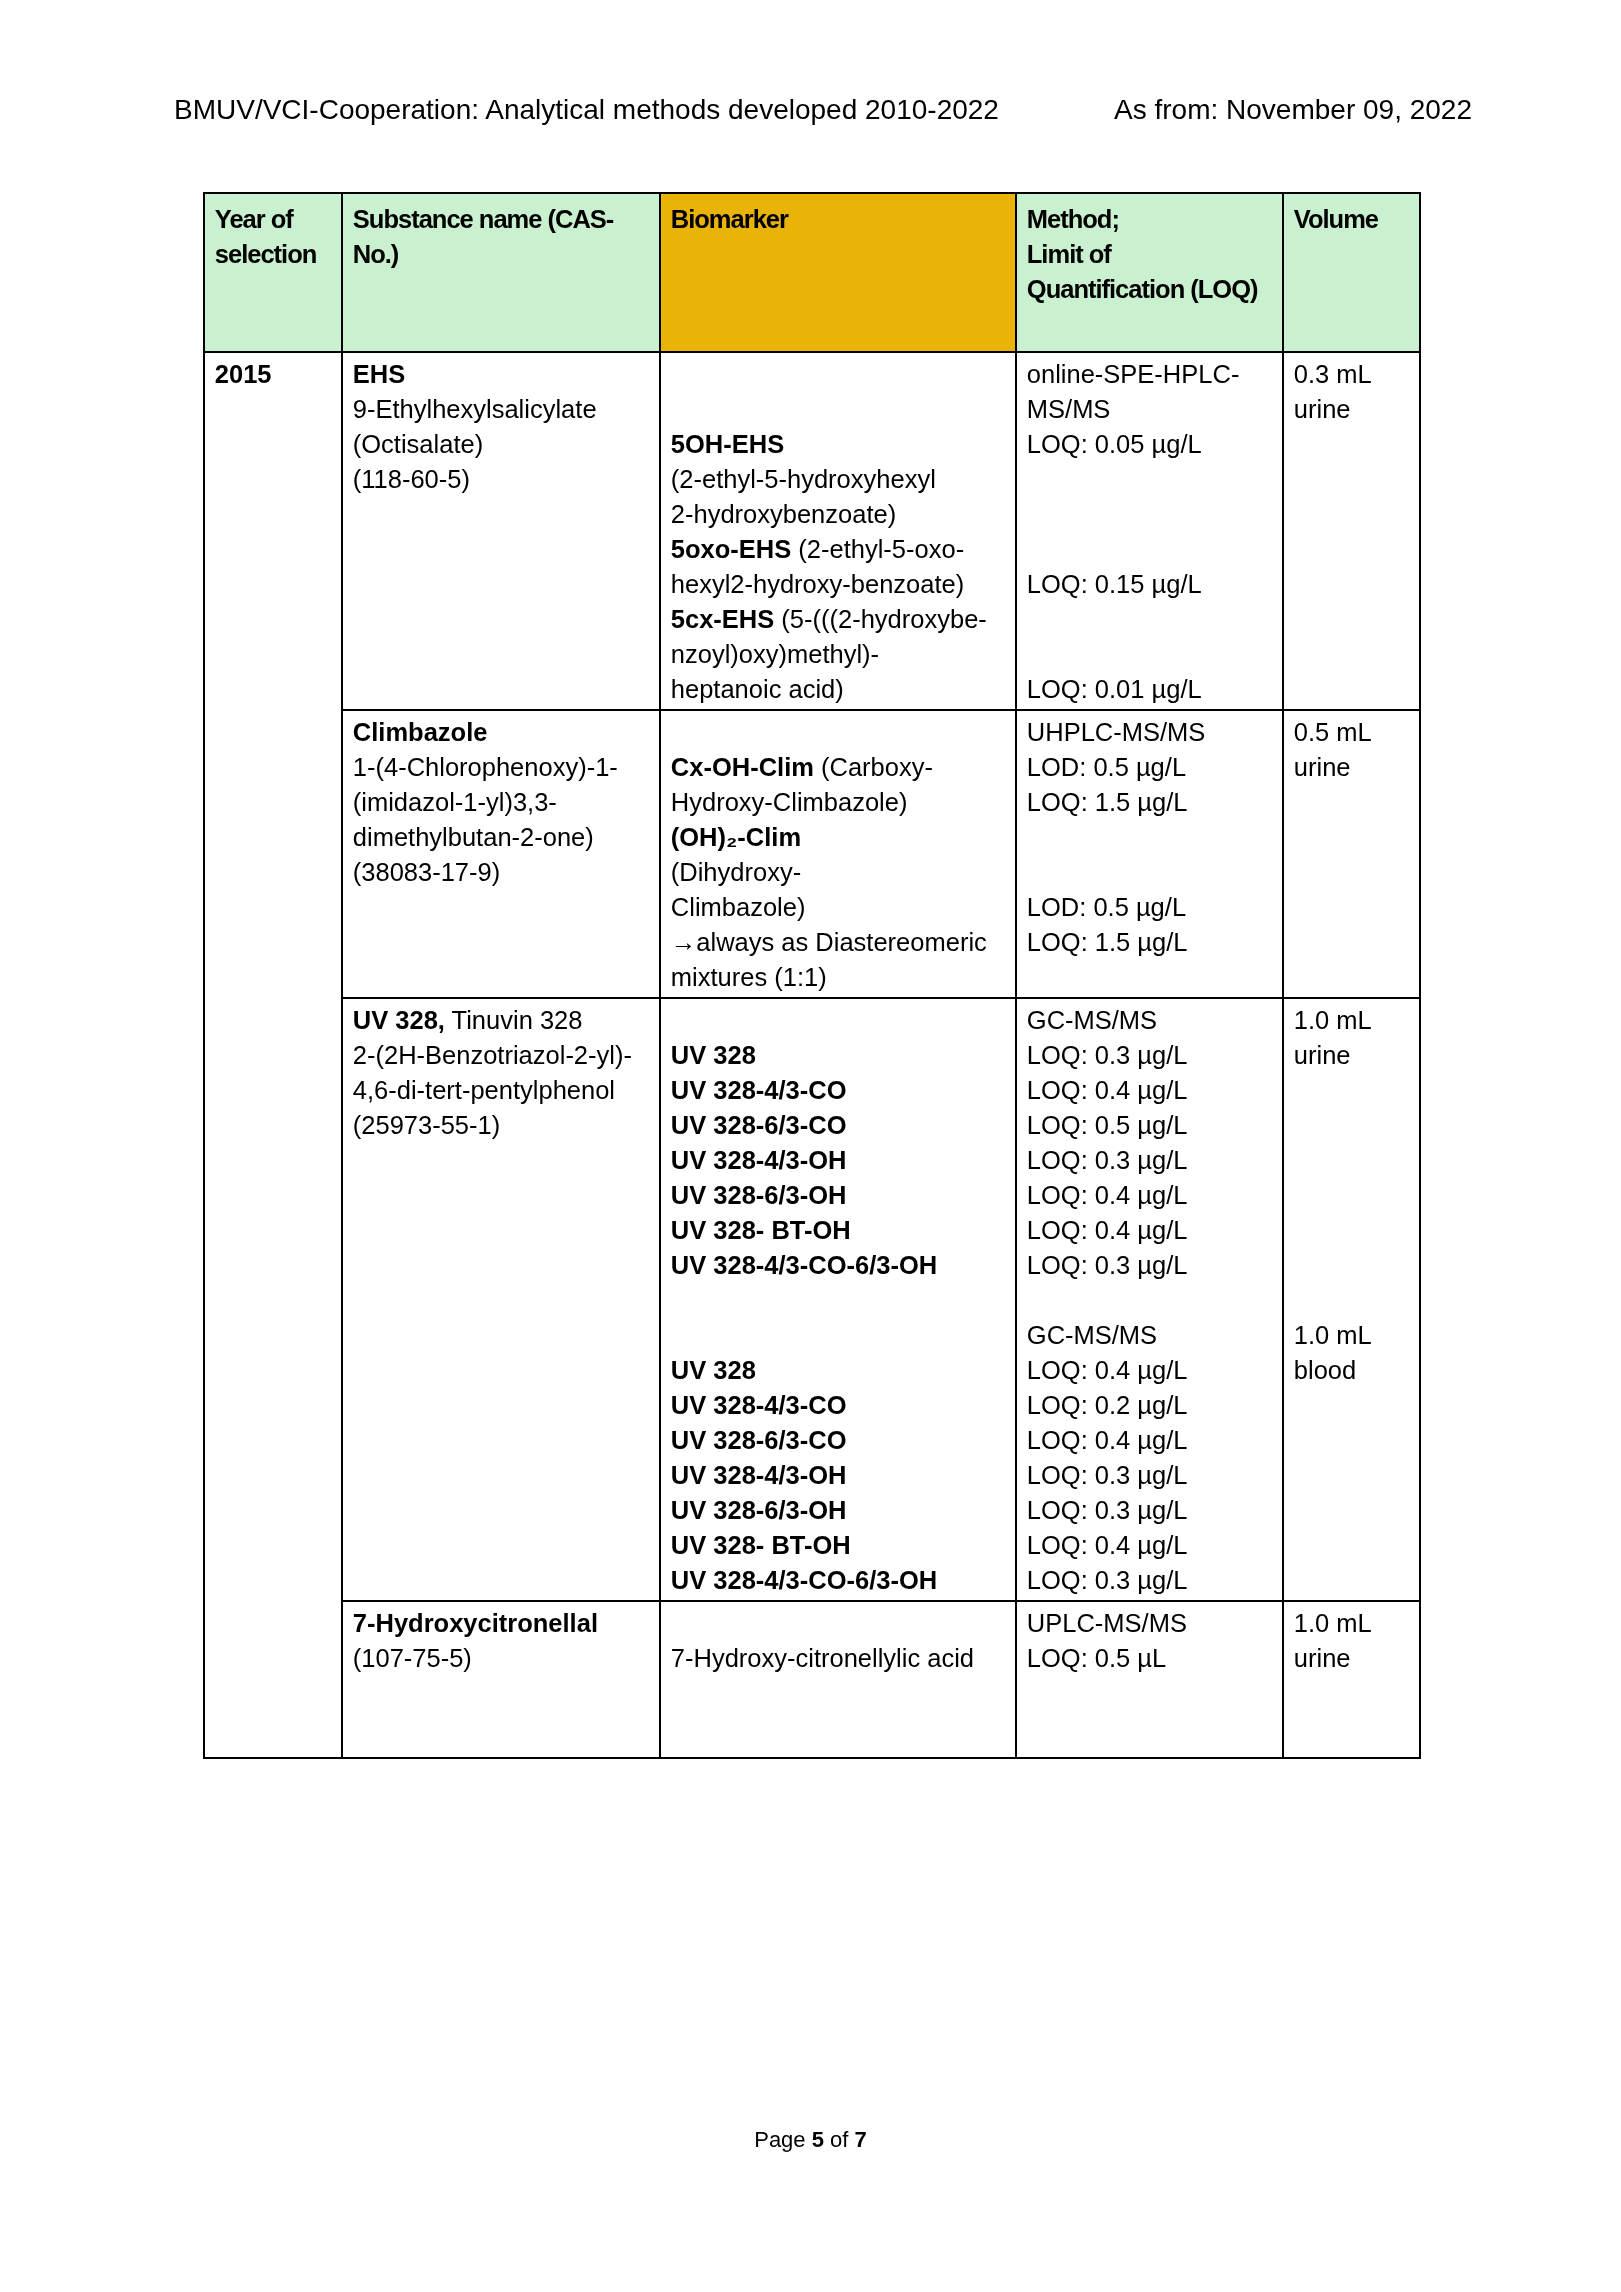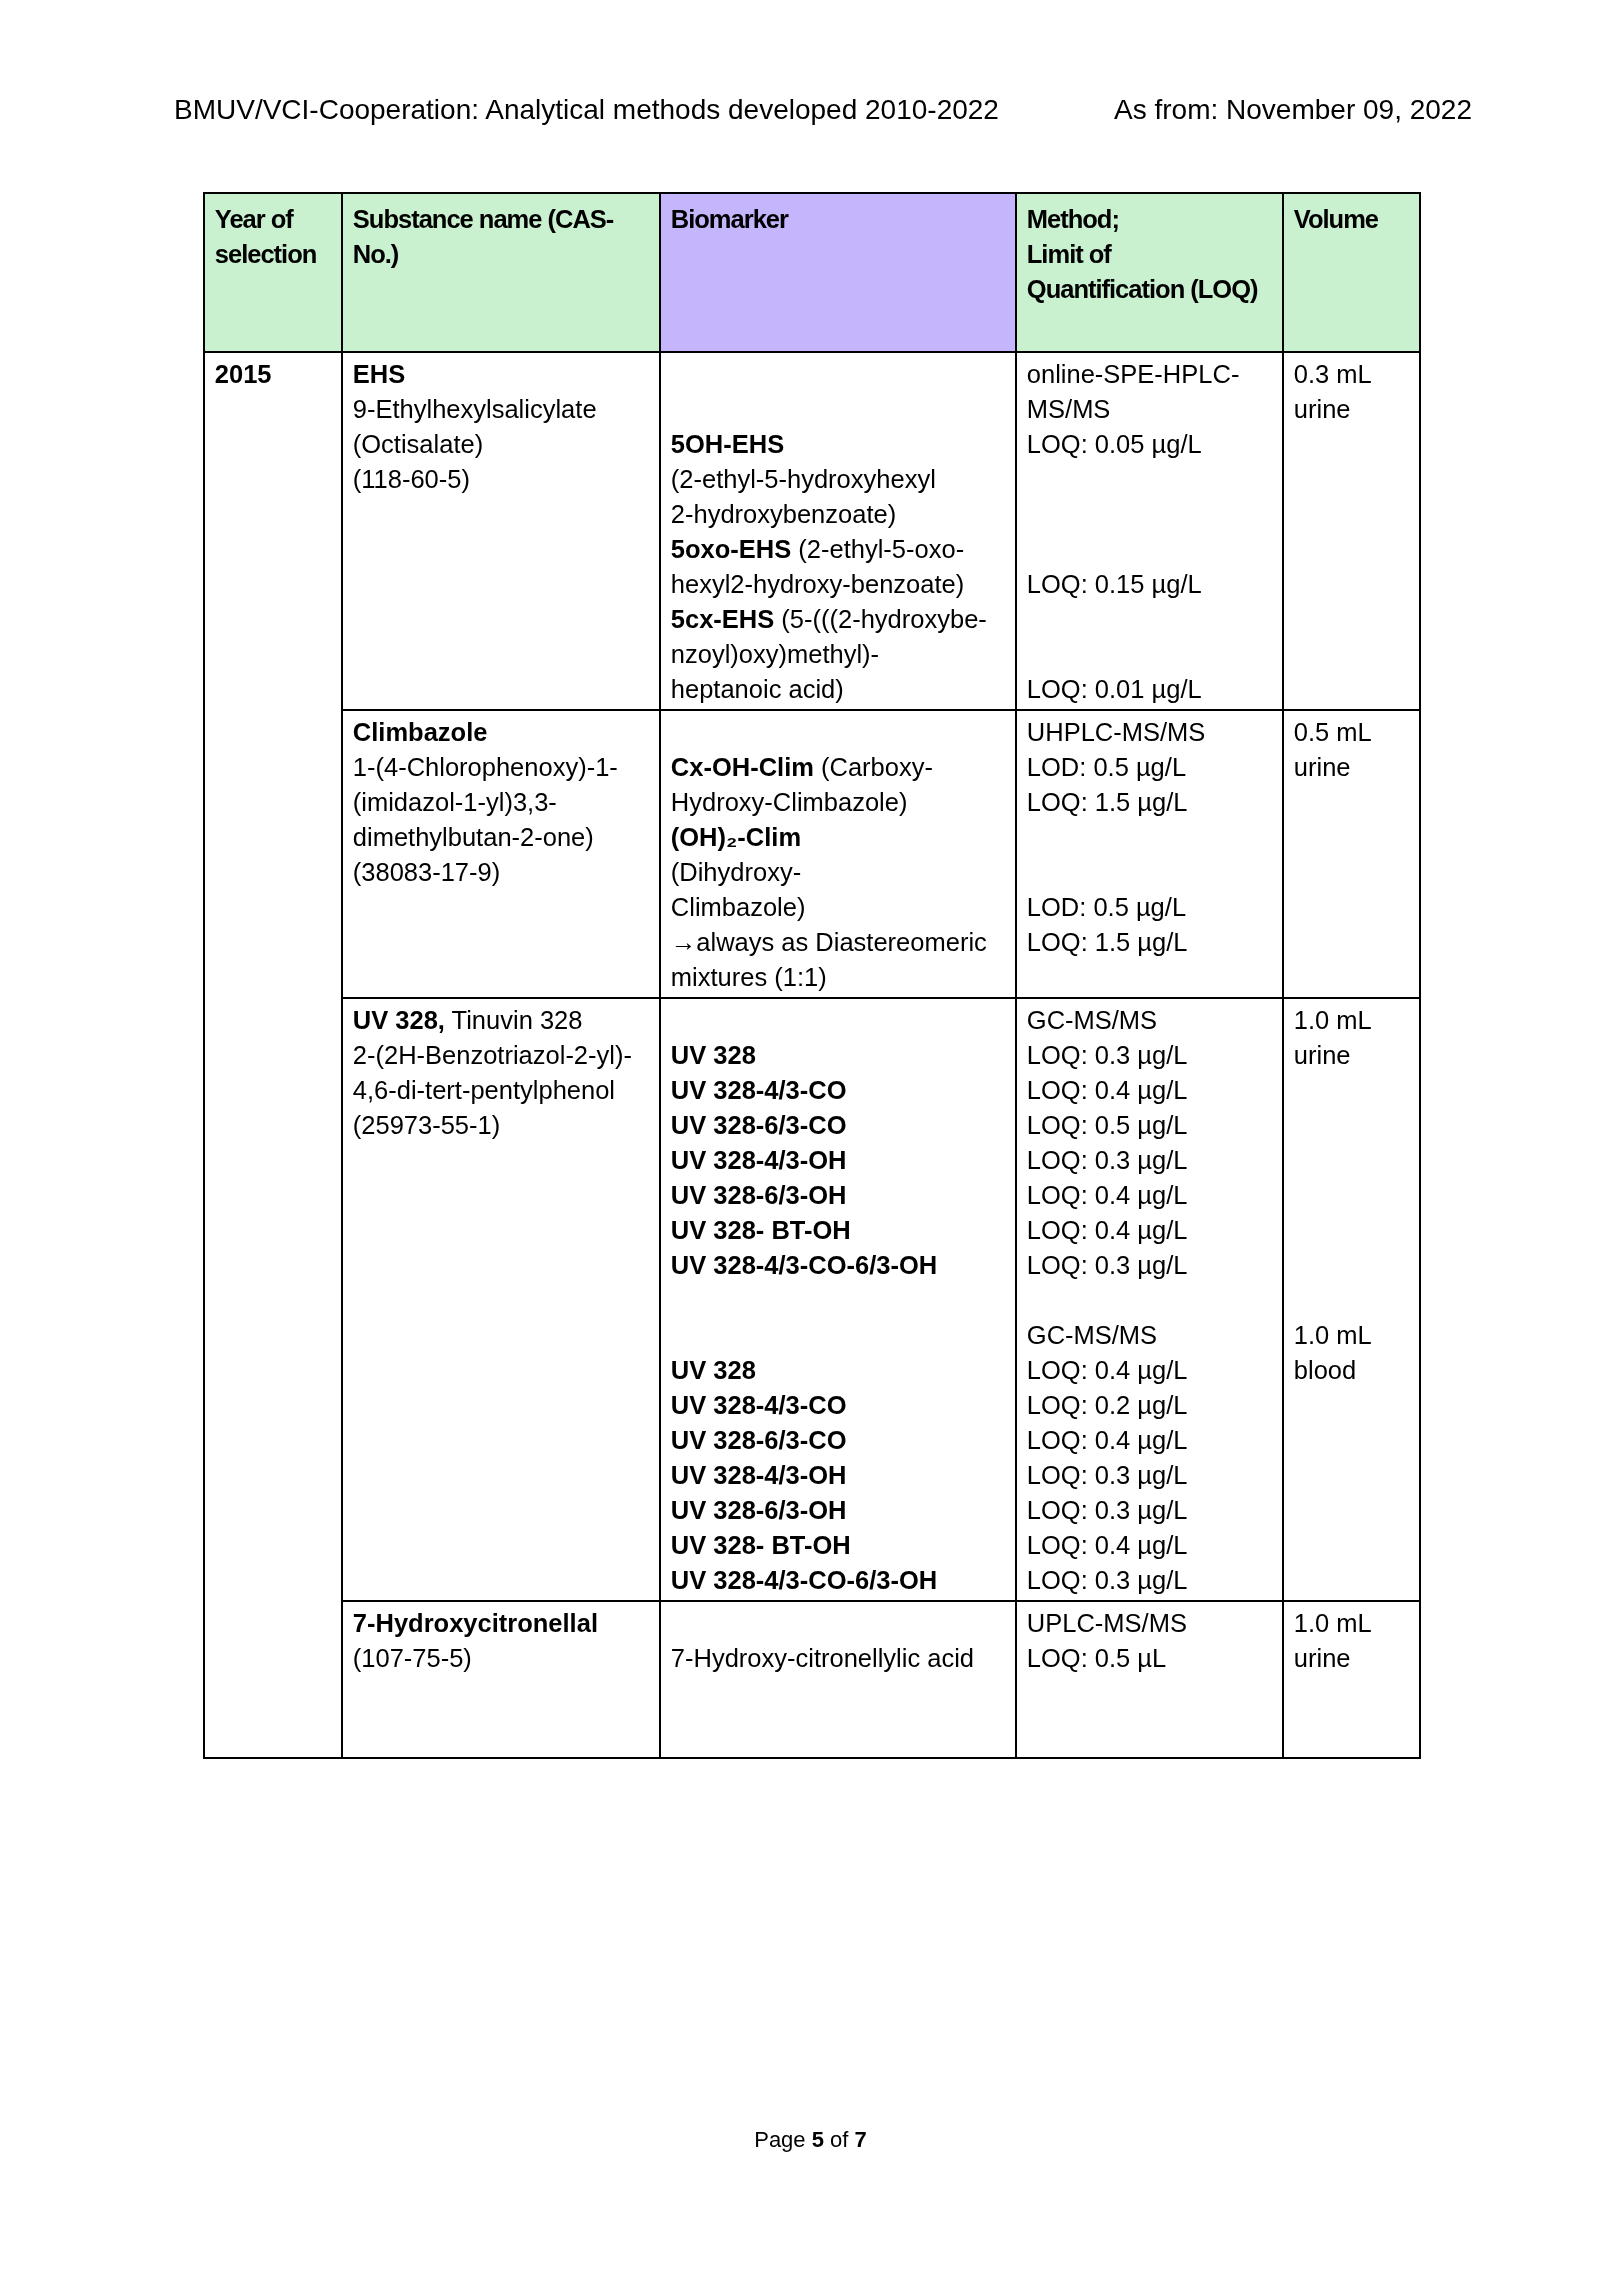--- a/index.html
+++ b/index.html
@@ -79,21 +79,21 @@
     <thead>
       <tr id="thead-row">
           <th style="background: rgb(202, 241, 207);">
             <div class="line"><span class="b">Year of</span></div>
             <div class="line"><span class="b">selection</span></div>
           </th>
           <th style="background: rgb(202, 241, 207);">
             <div class="line"><span class="b">Substance name (CAS-</span></div>
             <div class="line"><span class="b">No.)</span></div>
           </th>
-          <th style="background: #c4b5fd;">
+          <th style="background: #eab308;">
             <div class="line"><span class="b">Biomarker</span></div>
           </th>
           <th style="background: rgb(202, 241, 207);">
             <div class="line"><span class="b">Method;</span></div>
             <div class="line"><span class="b">Limit of</span></div>
             <div class="line"><span class="b">Quantification (LOQ)</span></div>
           </th>
           <th style="background: rgb(202, 241, 207);">
             <div class="line"><span class="b">Volume</span></div>
           </th>

